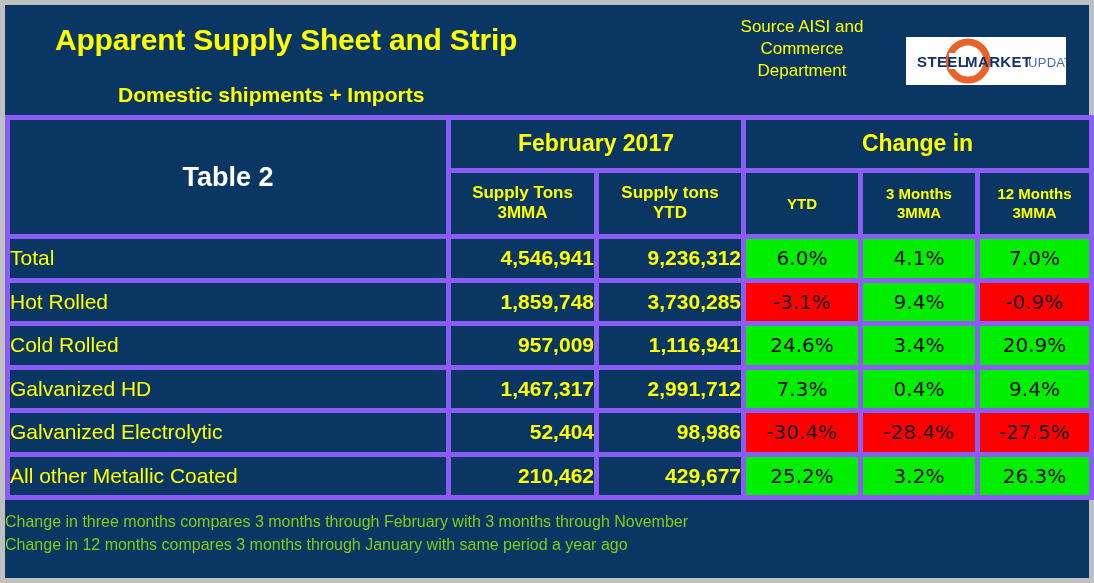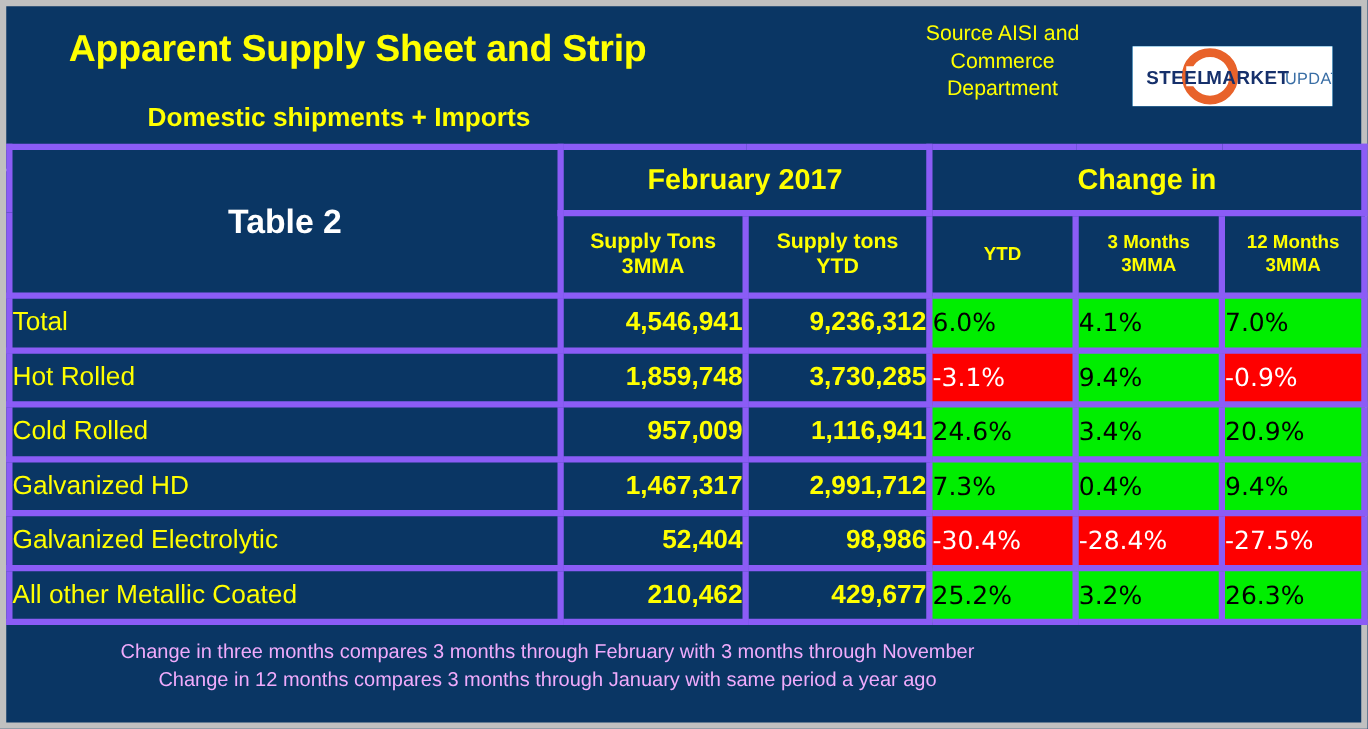--- a/index.html
+++ b/index.html
@@ -83,30 +83,30 @@
 
   .rowlabel{
     color:#ffff00; font-size:21px; font-weight:normal;
     text-align:left; padding-left:7px; white-space:nowrap;
   }
   .rowlabel.indent{ padding-left:42px; }
   .num{
     color:#ffff00; font-size:21px; font-weight:bold; text-align:right;
   }
   .pct{
-    font-size:20px; font-weight:normal; 
+    font-size:20px; font-weight:normal; text-align:center;
     font-family:"DejaVu Sans", sans-serif;
   }
   .pct.up{   background:#00ee00 !important; color:#000000; }
-  .pct.down{ background:#fe0000 !important; color:#ffffff; }
+  .pct.down{ background:#fe0000 !important; color:#0f172a; }
 
   
   #footnotes{
     position:absolute; left:0; top:505px; width:866px;
-    text-align:center; color:#f0abfc;
+    text-align:left; color:#84cc16;
     font-size:16px; line-height:23px;
   }
 </style>
 </head>
 <body>
 
 <div id="slide">
 
   <div id="header">
 

